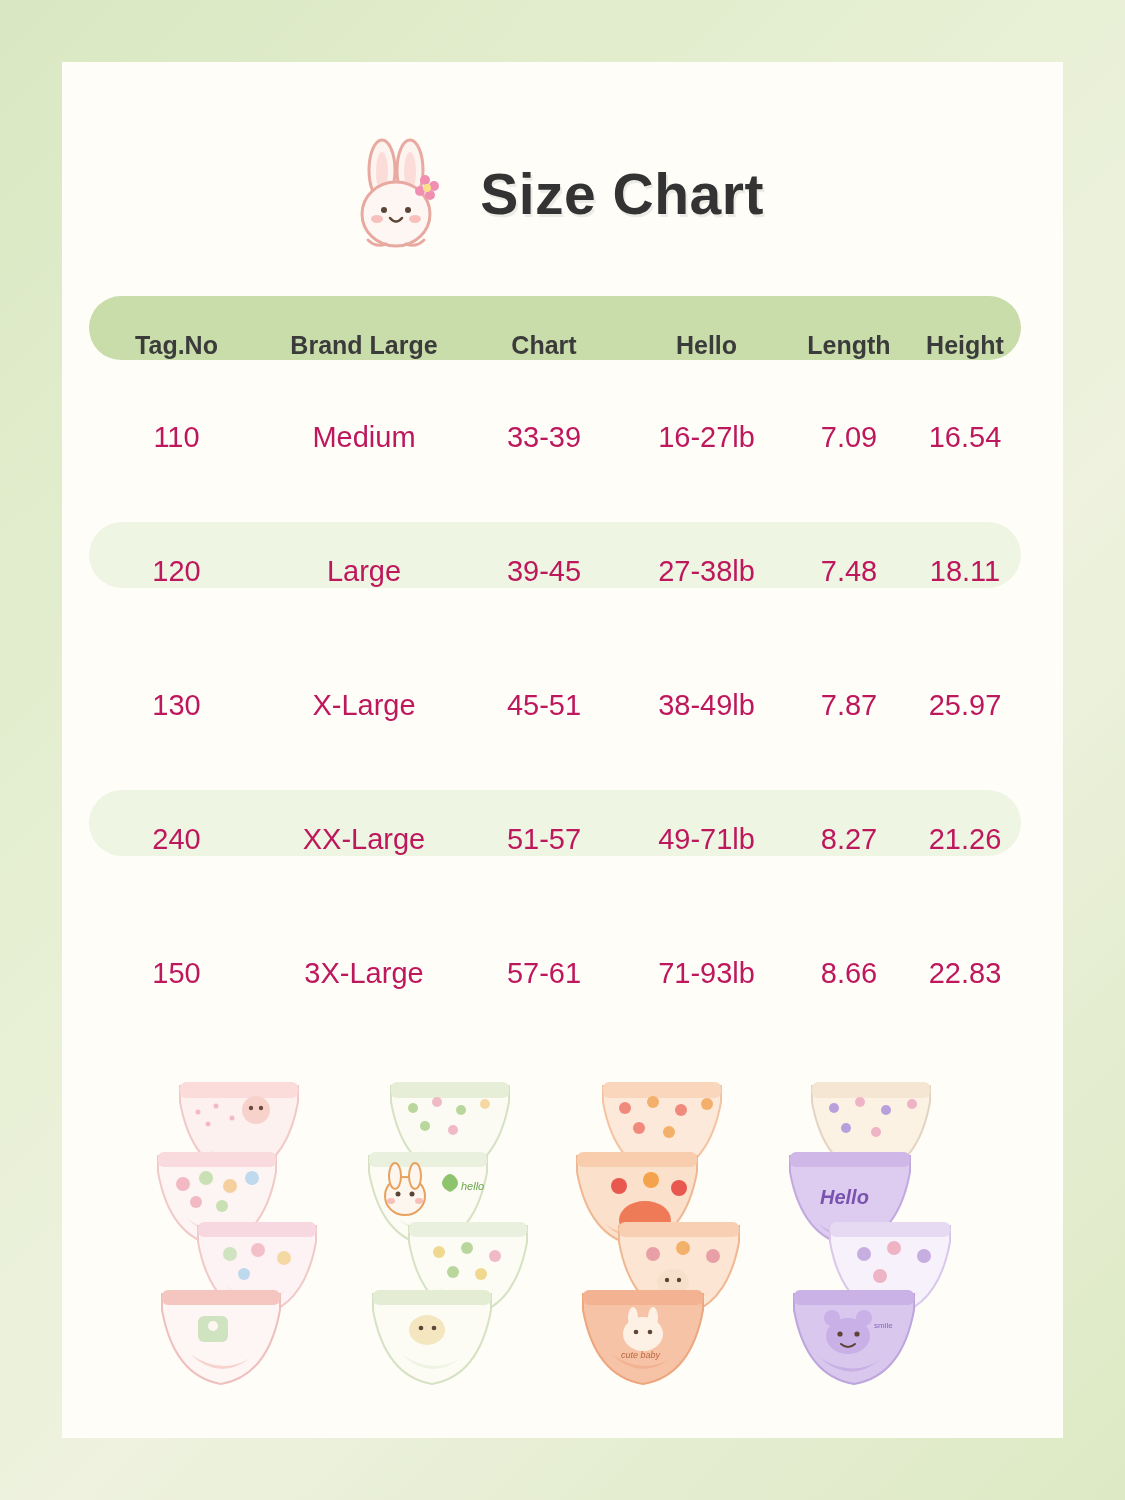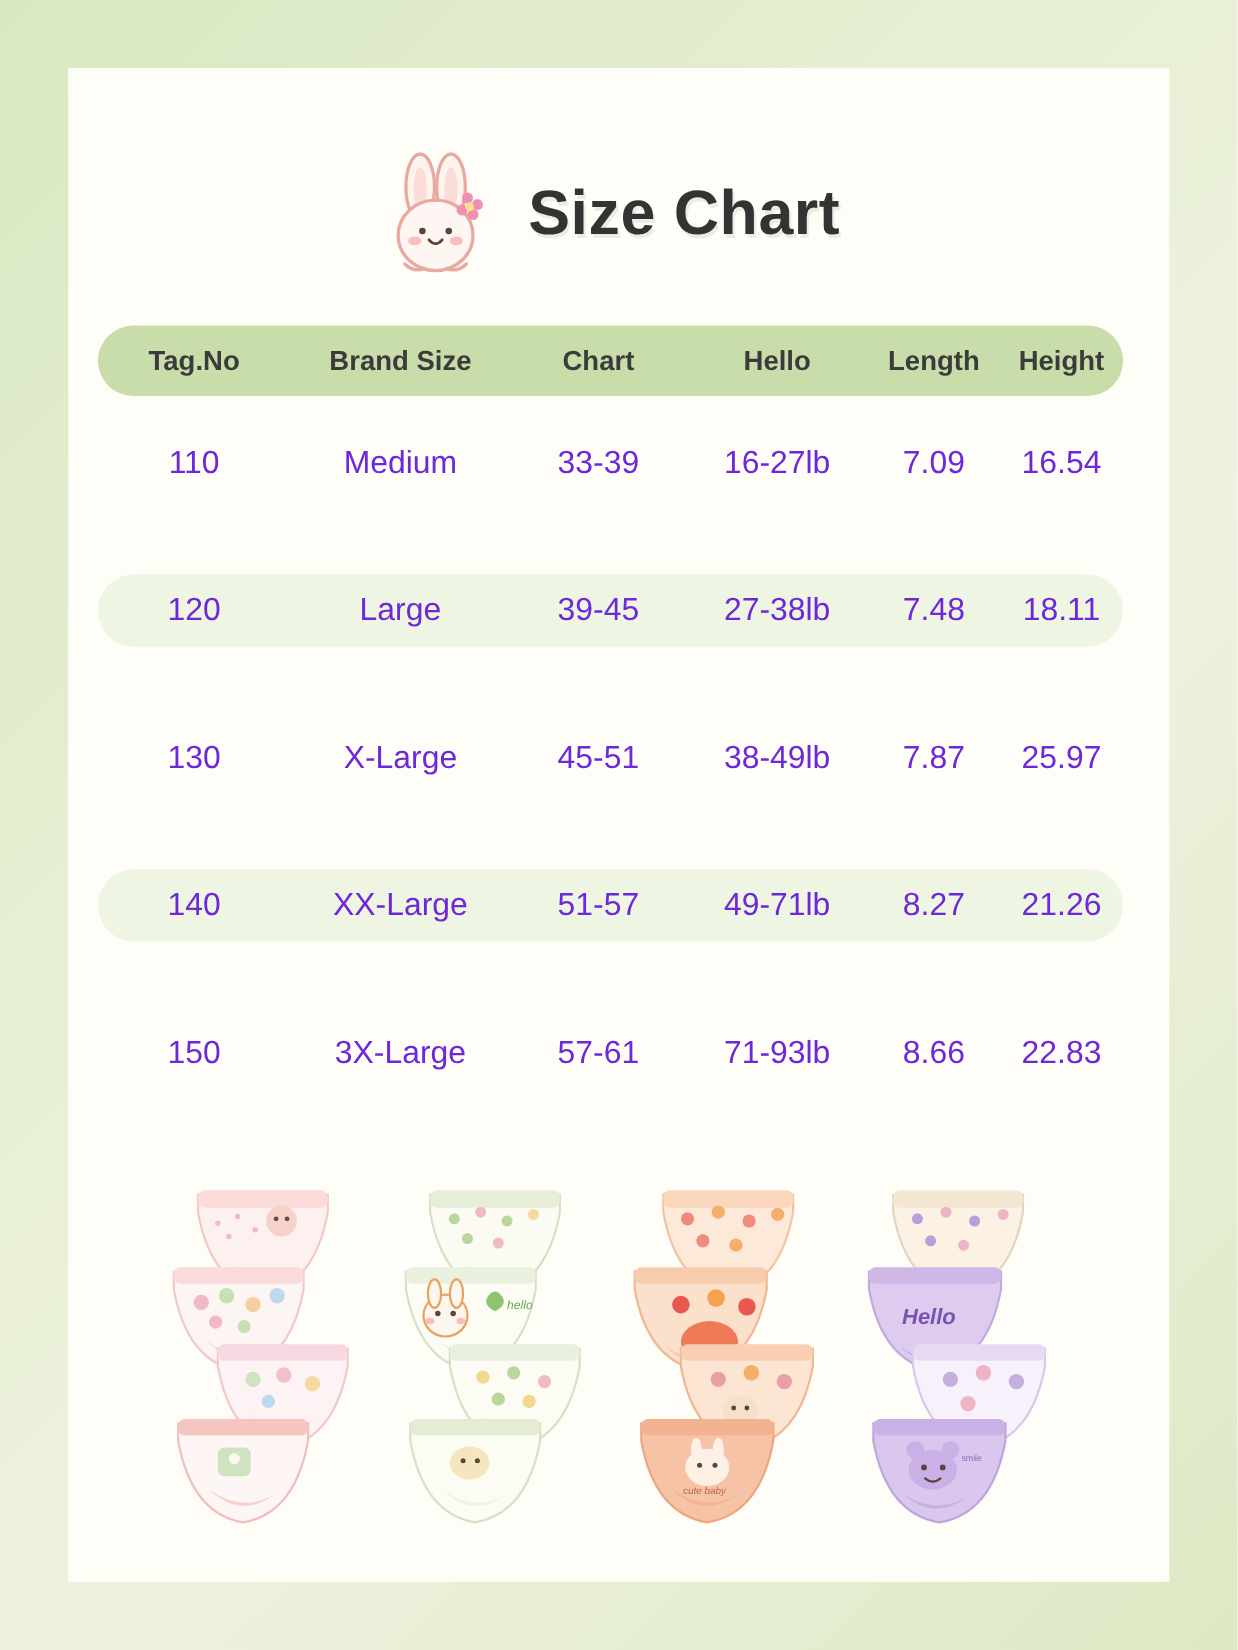--- a/index.html
+++ b/index.html
@@ -80,21 +80,21 @@
     white-space: nowrap;
   }
 
   
   .table {
     width: 932px;
     margin: 0 auto;
   }
   .row {
     display: flex;
-    align-items: center;
+    align-items: flex-end;
     border-radius: 34px;
     height: 68px;
   }
   .row.head {
     background: #c9ddaa;
     height: 64px;
     margin-bottom: 28px;
   }
   .row.body {
     height: 66px;
@@ -108,21 +108,21 @@
     color: #333;
     font-size: 26px;
   }
   .row.head .cell {
     font-size: 25px;
     font-weight: bold;
     color: #3b3b3b;
   }
   .row.body .cell {
     font-size: 29px;
-    color: #6d28d9;
+    color: #be185d;
   }
   .c0 { width: 175px; }
   .c1 { width: 200px; }
   .c2 { width: 160px; }
   .c3 { width: 165px; }
   .c4 { width: 120px; }
   .c5 { width: 112px; }
 
   
   .photos {
@@ -171,21 +171,21 @@
             <path d="M78 104 q-8 8 -18 4" stroke="#e8a9a0" stroke-width="3" fill="none" stroke-linecap="round"></path>
           </svg>
         </div>
         <div class="title">Size Chart</div>
       </div>
 
       <div class="table">
 
         <div class="row head">
           <div class="cell c0">Tag.No</div>
-          <div class="cell c1">Brand Size</div>
+          <div class="cell c1">Brand Large</div>
           <div class="cell c2">Chart</div>
           <div class="cell c3">Hello</div>
           <div class="cell c4">Length</div>
           <div class="cell c5">Height</div>
         </div>
 
         <div class="row body">
           <div class="cell c0">110</div>
           <div class="cell c1">Medium</div>
           <div class="cell c2">33-39</div>
@@ -206,21 +206,21 @@
         <div class="row body">
           <div class="cell c0">130</div>
           <div class="cell c1">X-Large</div>
           <div class="cell c2">45-51</div>
           <div class="cell c3">38-49lb</div>
           <div class="cell c4">7.87</div>
           <div class="cell c5">25.97</div>
         </div>
 
         <div class="row body alt">
-          <div class="cell c0">140</div>
+          <div class="cell c0">240</div>
           <div class="cell c1">XX-Large</div>
           <div class="cell c2">51-57</div>
           <div class="cell c3">49-71lb</div>
           <div class="cell c4">8.27</div>
           <div class="cell c5">21.26</div>
         </div>
 
         <div class="row body">
           <div class="cell c0">150</div>
           <div class="cell c1">3X-Large</div>

